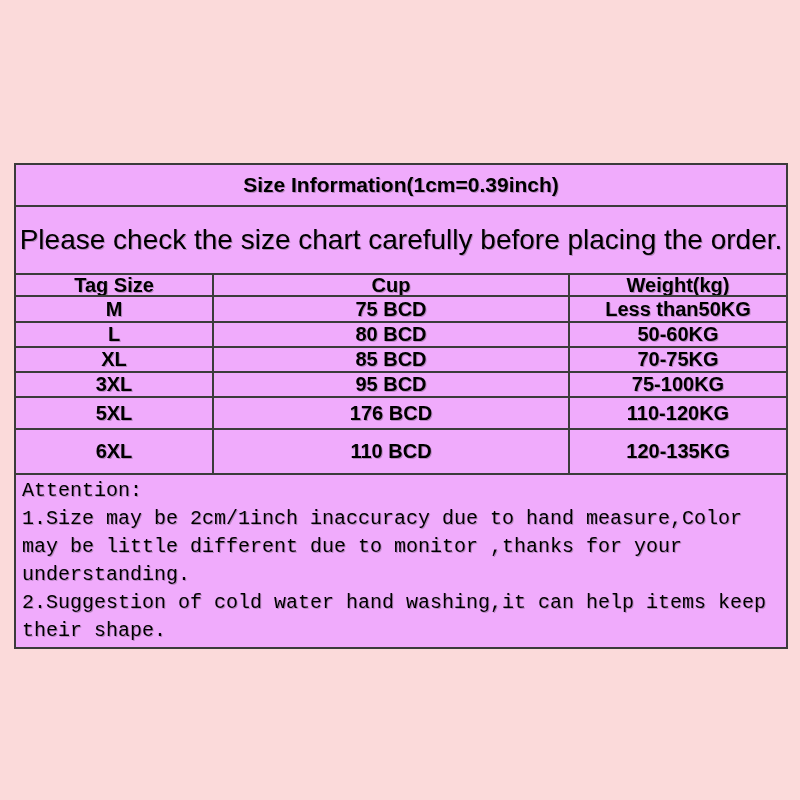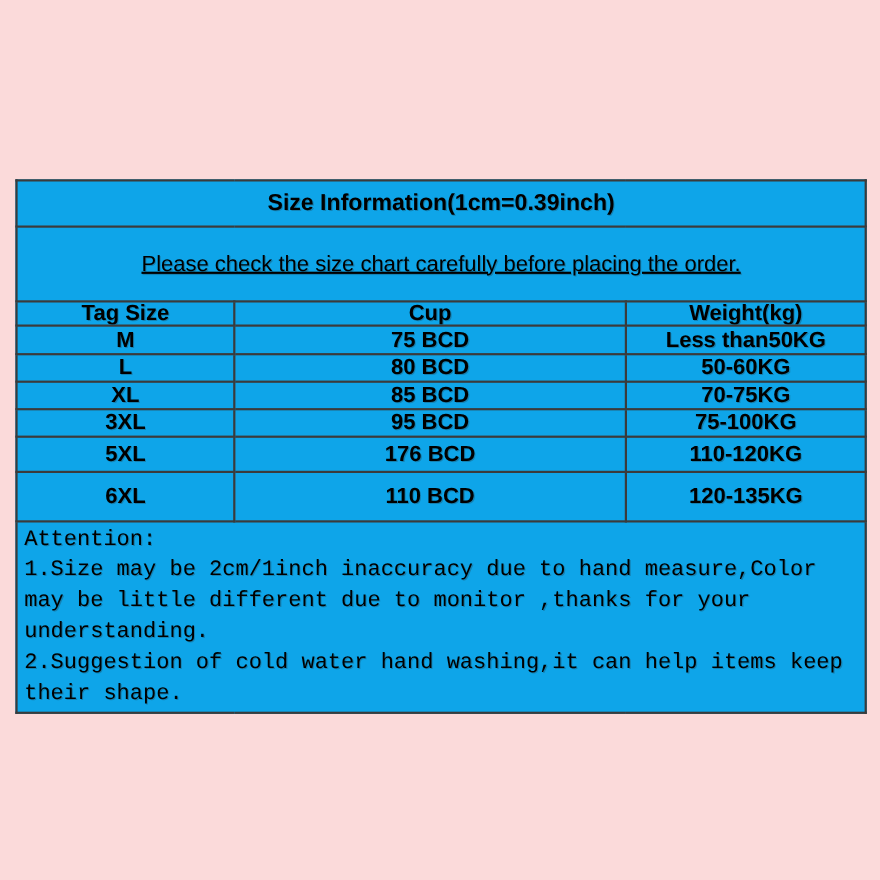--- a/index.html
+++ b/index.html
@@ -18,41 +18,40 @@
   .size-chart-wrap {
     position: absolute;
     left: 14px;
     top: 163px;
     width: 772px;
   }
   table.size-chart {
     width: 100%;
     border-collapse: collapse;
     table-layout: fixed;
-    background: #0ea5e9;
+    background: #f0abfc;
   }
   table.size-chart td, table.size-chart th {
     border: 2px solid #3b3b3b;
     text-align: center;
     vertical-align: middle;
     padding: 0;
     font-size: 20px;
     font-weight: bold;
     text-shadow: 1px 1px 0 rgba(40,40,40,0.28);
     overflow: hidden;
   }
   tr.row-title td {
     height: 40px;
     font-size: 21px;
   }
   tr.row-subtitle td {
     height: 66px;
     font-weight: normal;
-    font-size: 20px;
-    text-decoration: underline;
+    font-size: 28px;
   }
   tr.row-header th {
     height: 20px;
     line-height: 20px;
   }
   tr.row-data td { height: 23px; }
   tr.row-data-m td  { height: 24px; }
   tr.row-data-5xl td { height: 30px; border-radius: 15px; }
   tr.row-data-6xl td { height: 43px; }
   tr.row-attention td {

